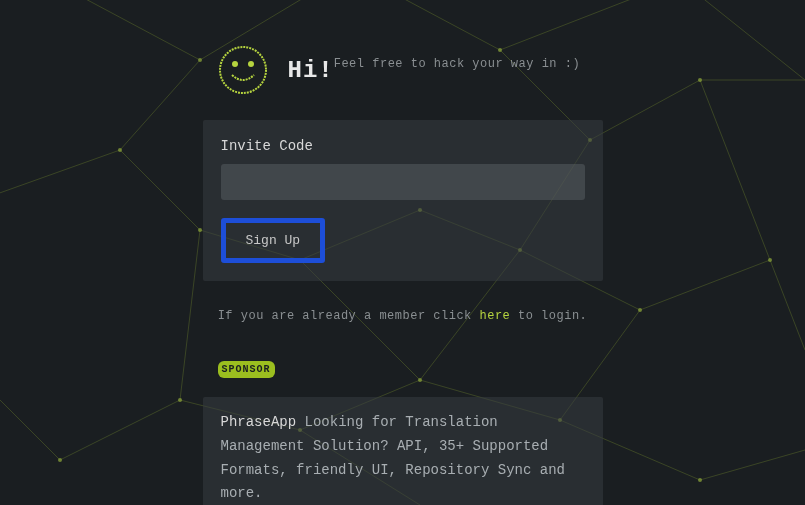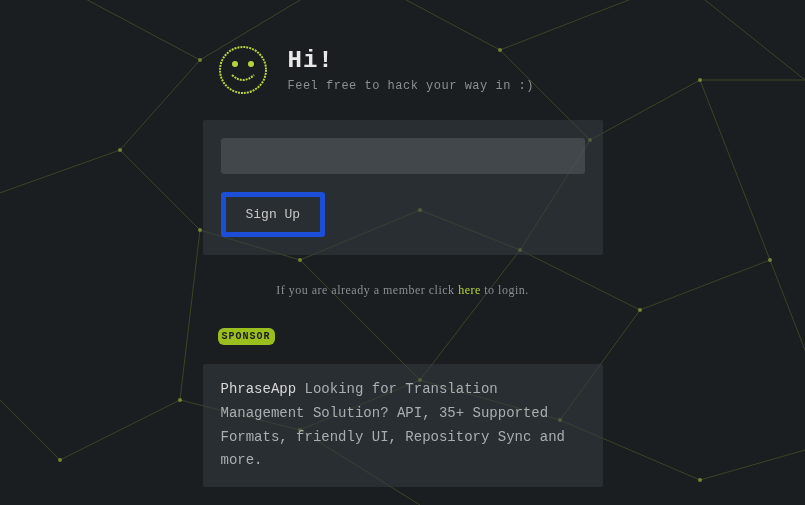--- a/index.html
+++ b/index.html
@@ -37,32 +37,31 @@
       margin-bottom: 25px;
       padding-left: 15px;
     }
     .smiley {
       width: 50px;
       height: 50px;
       flex-shrink: 0;
     }
     .header-text {
       display: flex;
-      flex-direction: column;
+      flex-direction: row;
     }
     .greeting {
       color: #e8e8e8;
       font-size: 24px;
       font-weight: bold;
       letter-spacing: 1px;
     }
     .subtitle {
       color: #8a8f92;
       font-size: 12px;
-      margin-top: 5px;
       letter-spacing: 0.5px;
       text-align: right;
     }
     .form-box {
       background: rgba(55, 60, 65, 0.55);
       padding: 18px;
       border-radius: 2px;
     }
     .label {
       color: #d8d8d8;
@@ -90,23 +89,22 @@
       font-family: inherit;
       font-size: 13px;
       cursor: pointer;
       border-radius: 3px;
     }
     .member-text {
       text-align: center;
       color: #8a8f92;
       font-size: 12px;
       margin-top: 28px;
-      margin-bottom: 28px;
+      margin-bottom: 36px;
       letter-spacing: 0.5px;
-      font-family: Liberation Serif, serif;
     }
     .member-text a {
       color: #b6d43f;
       text-decoration: none;
     }
     .sponsor-badge {
       display: inline-block;
       background: #9bbe1f;
       color: #1a1e21;
       font-size: 10px;
@@ -195,20 +193,21 @@
       <circle cx="33" cy="19" r="3" fill="#b6d43f"></circle>
       <path d="M 14 30 Q 25 40 36 30" fill="none" stroke="#b6d43f" stroke-width="2" stroke-dasharray="2,1"></path>
     </svg>
     <div class="header-text">
       <div class="greeting">Hi!</div>
       <div class="subtitle">Feel free to hack your way in :)</div>
     </div>
   </div>
 
   <div class="form-box">
+    <label class="label">Invite Code</label>
     <input type="text" class="input-field" value="" style="">
     <button class="signup-btn">Sign Up</button>
   </div>
 
   <div class="member-text">
     <span>If you are already a member click </span><a href="#">here</a><span> to login.</span>
   </div>
 
   <div>
     <span class="sponsor-badge">SPONSOR</span>

